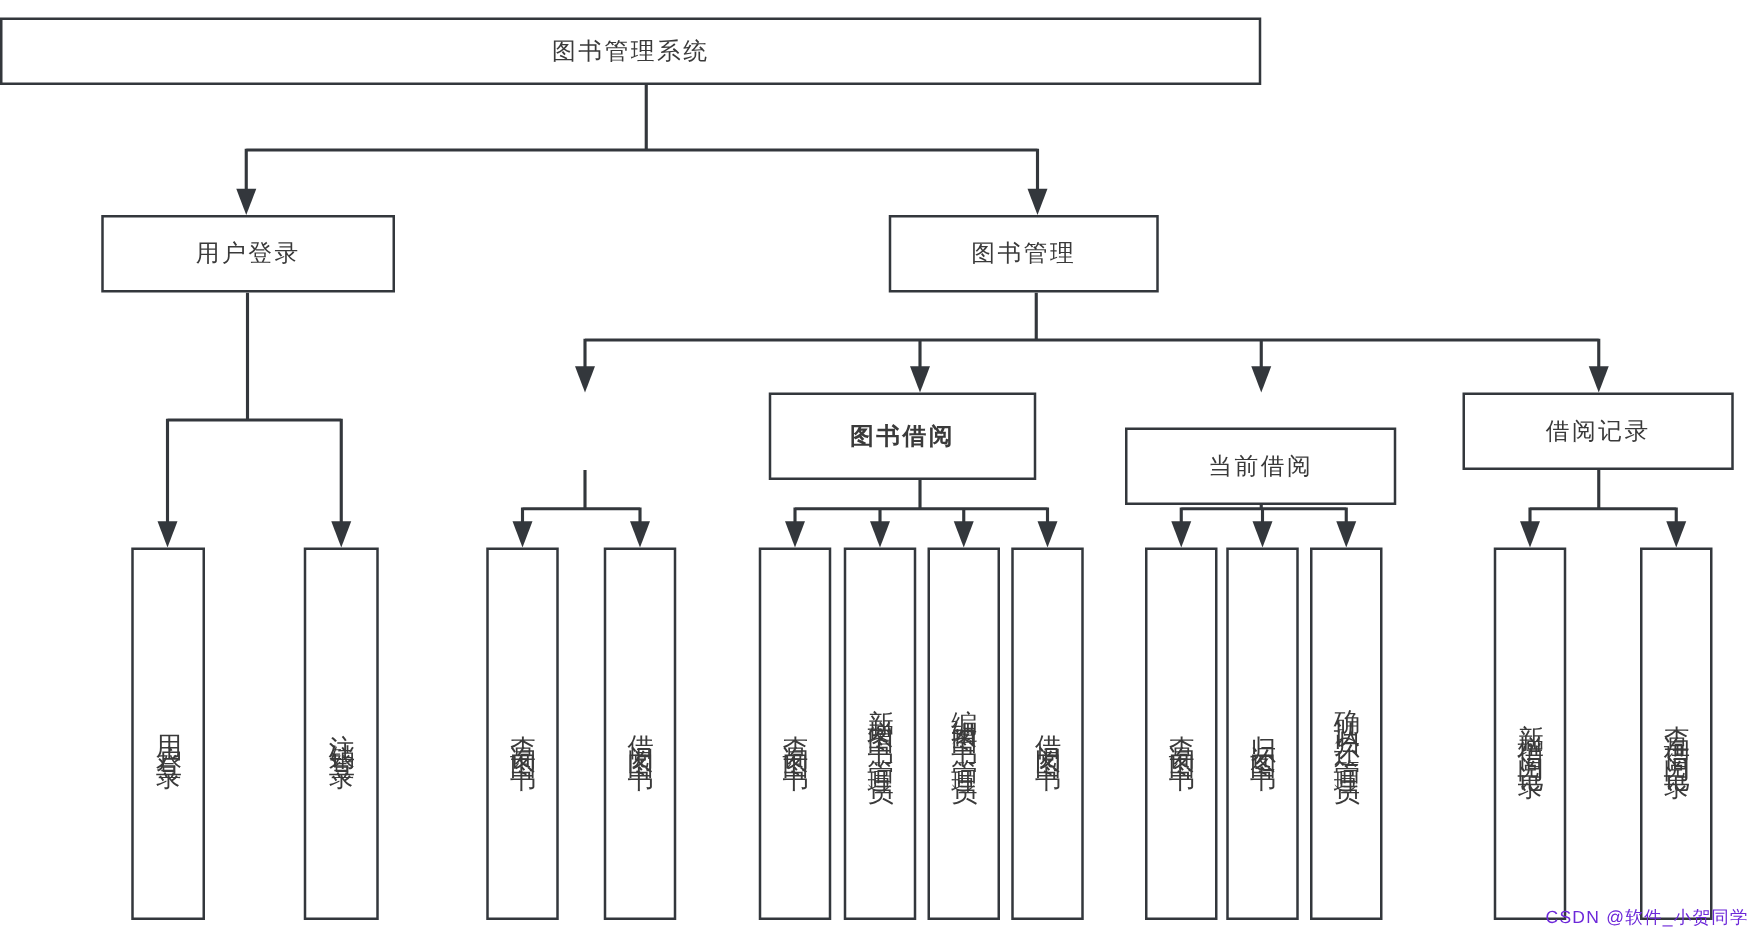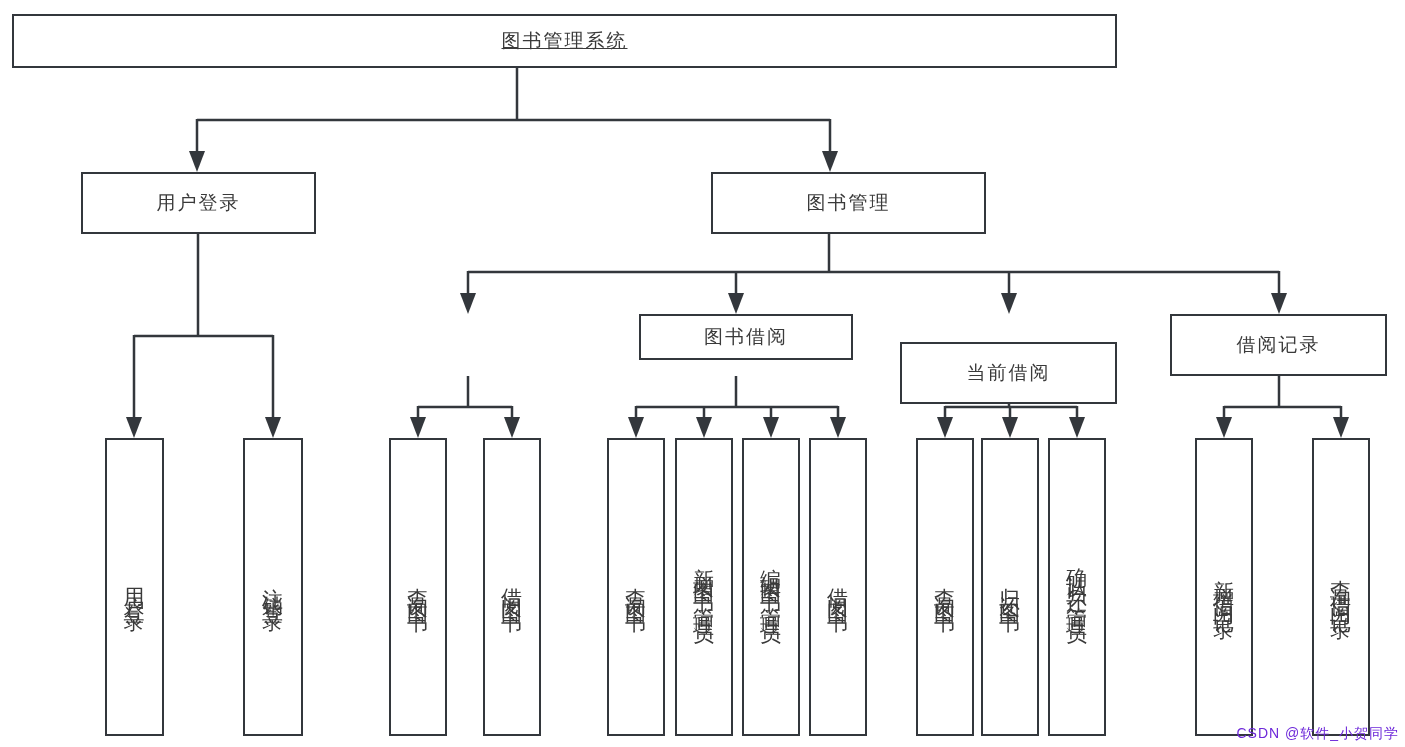--- a/index.html
+++ b/index.html
@@ -88,32 +88,32 @@
       <polygon points="1069,417 1085,417 1077,438"></polygon>
     </g>
 
     <g>
       <path d="M1279,376 V407 M1224,407 H1341 M1224,406 V418 M1341,406 V418"></path>
       <polygon points="1216,417 1232,417 1224,438"></polygon>
       <polygon points="1333,417 1349,417 1341,438"></polygon>
     </g>
   </svg>
 
-  <div class="box root" style="left:12px;top:14px;width:1105px;height:54px;text-decoration:underline;">
+  <div class="box root" style="left:0;top:14px;width:1009px;height:54px;">
     <span>图书管理系统</span>
   </div>
 
   <div class="box hbox" style="left:81px;top:172px;width:235px;height:62px;">
     <span>用户登录</span>
   </div>
-  <div class="box hbox" style="left:711px;top:172px;width:275px;height:62px;text-align:right;">
+  <div class="box hbox" style="left:711px;top:172px;width:216px;height:62px;text-align:right;">
     <span>图书管理</span>
   </div>
 
-  <div class="box hbox" style="left:639px;top:314px;width:214px;height:46px;">
+  <div class="box hbox" style="left:615px;top:314px;width:214px;height:70px;font-weight:bold;">
     <span>图书借阅</span>
   </div>
   <div class="box hbox" style="left:900px;top:314px;width:217px;height:62px;margin-top:28px;">
     <span>当前借阅</span>
   </div>
   <div class="box hbox" style="left:1170px;top:314px;width:217px;height:62px;">
     <span>借阅记录</span>
   </div>
 
   <div class="box leaf" style="left:105px;top:438px;width:59px;height:298px;">

